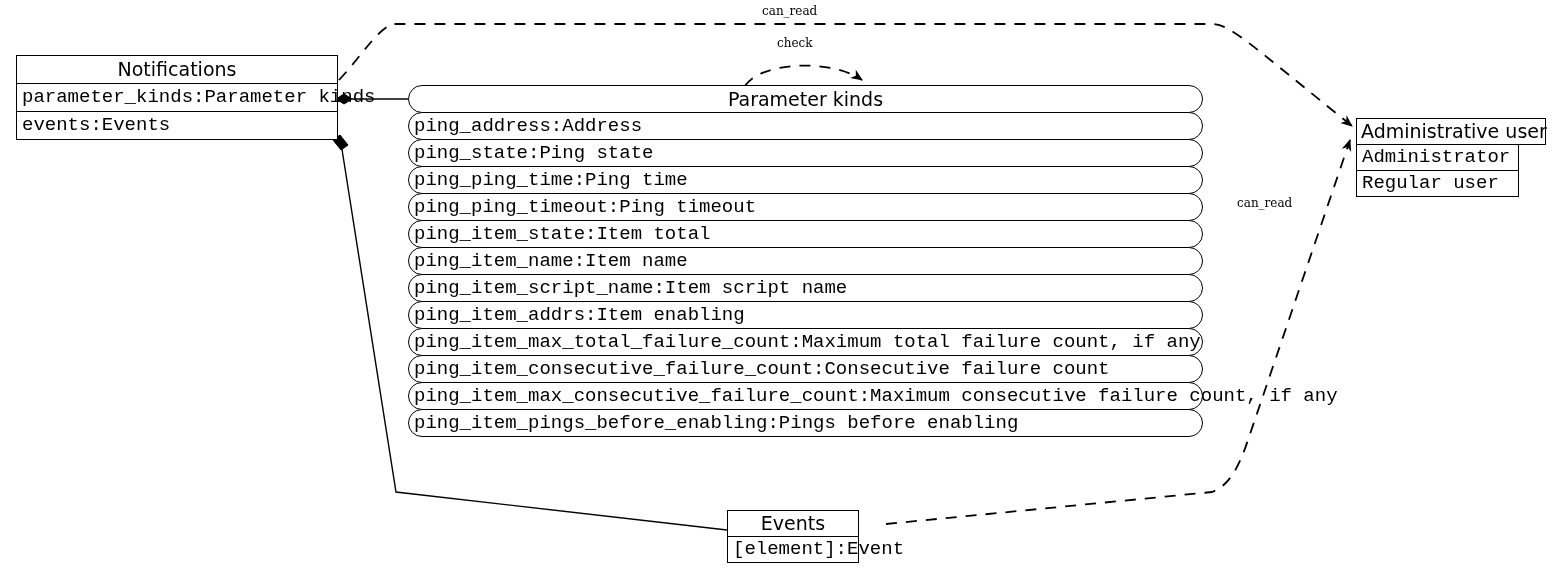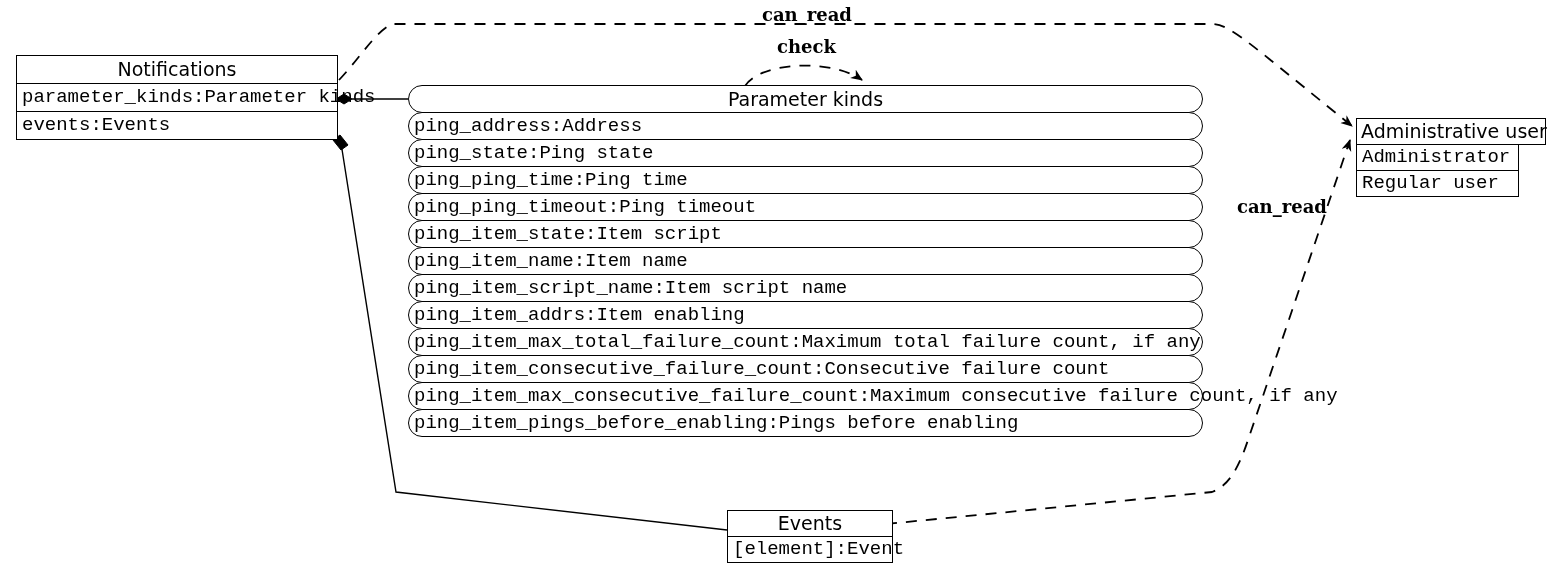--- a/index.html
+++ b/index.html
@@ -50,38 +50,37 @@
     justify-content: center;
   }
   .uml-attr {
     justify-content: flex-start;
     padding-left: 5px;
     font-family: Liberation Mono, monospace;
   }
   .edge-label {
     position: absolute;
     font-family: "DejaVu Serif", serif;
-    font-size: 18px;
+    font-size: 12px;
     color: #000000;
     white-space: nowrap;
-    font-weight: bold;
   }
   
   #cls-notifications { left: 16px; top: 55px; width: 322px; }
   #cls-notifications .uml-row { height: 29px; }
   
   #cls-parameter-kinds { left: 408px; top: 85px; width: 795px; }
   #cls-parameter-kinds .uml-row { height: 28px; border-radius: 14px; }
   
   #cls-admin-user { left: 1356px; top: 118px; }
   #cls-admin-user .uml-row { height: 27px; }
   #cls-admin-user .uml-title { width: 190px; justify-content: flex-start; padding-left: 4px; }
   #cls-admin-user .uml-attr { width: 163px; }
   
-  #cls-events { left: 727px; top: 510px; width: 166px; }
+  #cls-events { left: 727px; top: 510px; width: 132px; }
   #cls-events .uml-row { height: 27px; }
 </style>
 </head>
 <body>
 
 <div id="canvas">
 
   <svg id="edges" viewBox="0 0 1563 580" width="1563" height="580" xmlns="http://www.w3.org/2000/svg">
     <defs>
       <marker id="arrowOpen" markerWidth="14" markerHeight="14" refX="11" refY="5" orient="auto" markerUnits="userSpaceOnUse">
@@ -117,21 +116,21 @@
     <div class="uml-row uml-attr">parameter_kinds:Parameter kinds</div>
     <div class="uml-row uml-attr">events:Events</div>
   </div>
 
   <div class="uml-class" id="cls-parameter-kinds">
     <div class="uml-row uml-title">Parameter kinds</div>
     <div class="uml-row uml-attr">ping_address:Address</div>
     <div class="uml-row uml-attr">ping_state:Ping state</div>
     <div class="uml-row uml-attr">ping_ping_time:Ping time</div>
     <div class="uml-row uml-attr">ping_ping_timeout:Ping timeout</div>
-    <div class="uml-row uml-attr">ping_item_state:Item script</div>
+    <div class="uml-row uml-attr">ping_item_state:Item total</div>
     <div class="uml-row uml-attr">ping_item_name:Item name</div>
     <div class="uml-row uml-attr">ping_item_script_name:Item script name</div>
     <div class="uml-row uml-attr">ping_item_addrs:Item enabling</div>
     <div class="uml-row uml-attr">ping_item_max_total_failure_count:Maximum total failure count, if any</div>
     <div class="uml-row uml-attr">ping_item_consecutive_failure_count:Consecutive failure count</div>
     <div class="uml-row uml-attr">ping_item_max_consecutive_failure_count:Maximum consecutive failure count, if any</div>
     <div class="uml-row uml-attr">ping_item_pings_before_enabling:Pings before enabling</div>
   </div>
 
   <div class="uml-class" id="cls-admin-user">

